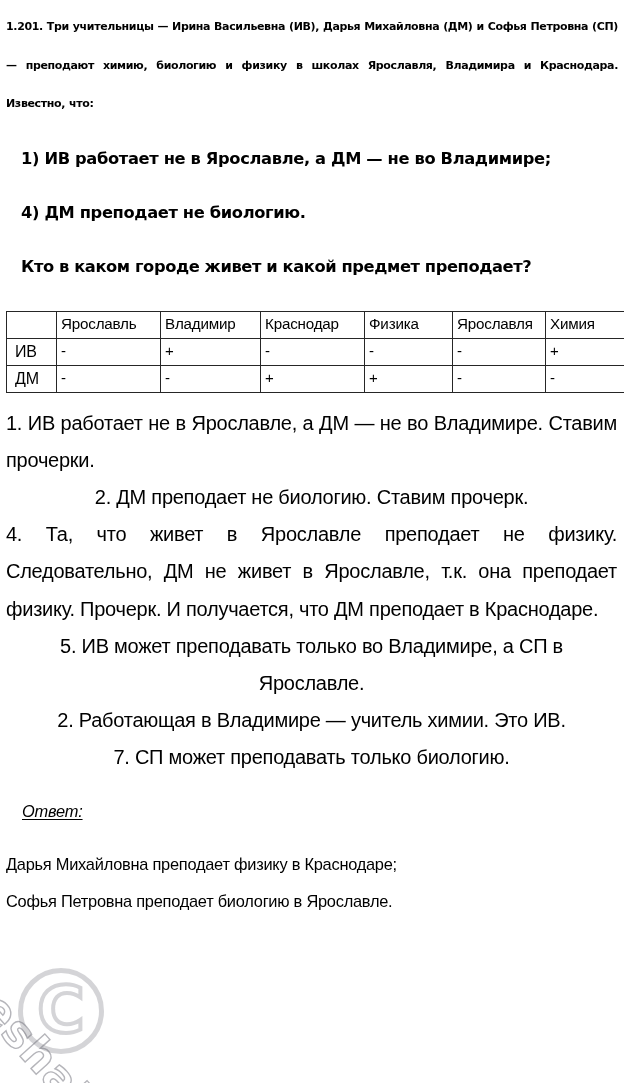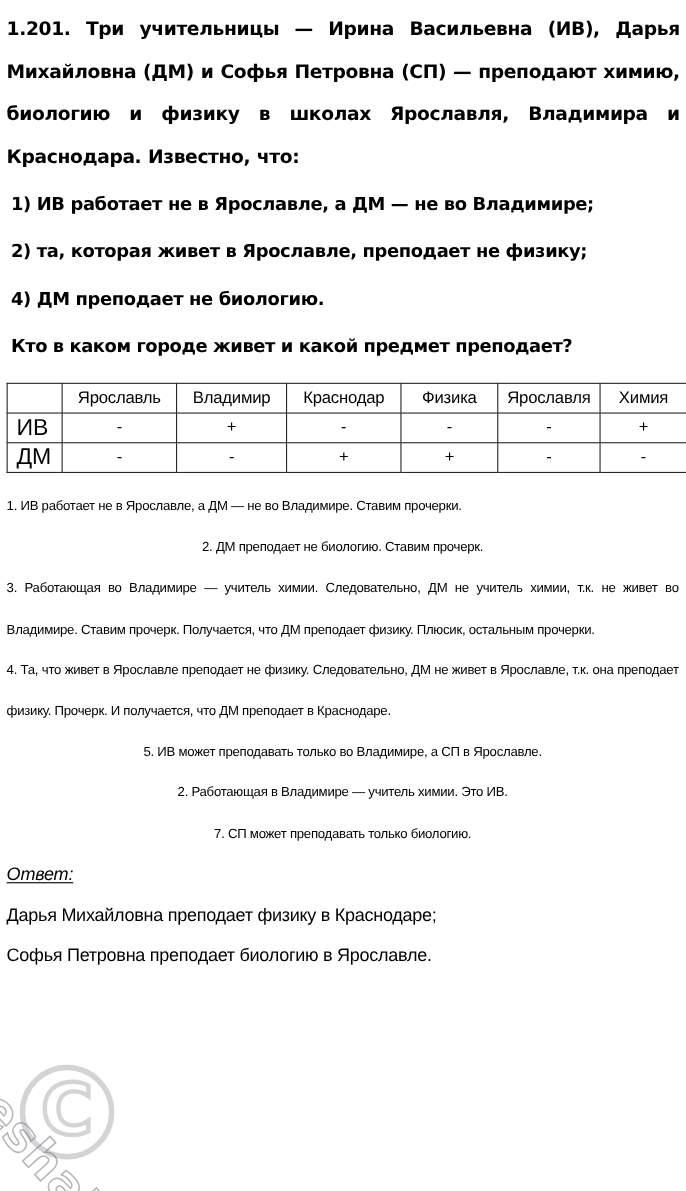--- a/index.html
+++ b/index.html
@@ -71,39 +71,39 @@
     font-weight: 700;
     line-height: 1;
     color: transparent;
     -webkit-text-stroke: 4px rgba(120,120,130,0.32);
   }
 
   
   .stmt {
     font-family: "DejaVu Sans", sans-serif;
     font-weight: 700;
-    font-size: 17px;
+    font-size: 11px;
     line-height: 38.5px;
     text-align: justify;
     text-justify: inter-word;
     letter-spacing: -0.35px;
     word-spacing: 0.4px;
     margin: 0;
     padding: 0 2px 0 2px;
     position: relative;
     top: 8px;
   }
 
   .cond {
     font-family: "DejaVu Sans", sans-serif;
     font-weight: 700;
     font-size: 16.3px;
     line-height: 39px;
     letter-spacing: -0.35px;
-    margin: 4px;
+    margin: 15px;
     padding: 0 2px;
     white-space: nowrap;
     position: relative;
     top: 8px;
   }
   .cond.q {
     letter-spacing: -0.4px;
   }
 
   
@@ -117,33 +117,33 @@
     width: 618px;
     table-layout: fixed;
     font-family: "Liberation Sans", sans-serif;
     font-size: 15.6px;
     font-weight: 400;
   }
   table.grid td, table.grid th {
     border: 1.3px solid #262626;
     height: 26px;
     padding: 0 4px;
-    text-align: center;
+    text-align: left;
     vertical-align: middle;
     font-weight: 400;
     line-height: 1.1;
     letter-spacing: -0.2px;
   }
   table.grid th {
     font-size: 15.2px;
   }
   table.grid td.rowhead {
     text-align: left;
     padding-left: 8px;
-    font-size: 21px;
+    font-size: 16px;
   }
   table.grid td.mark {
     font-size: 15px;
   }
   col.c0 { width: 50px; }
   col.c1 { width: 104px; }
   col.c2 { width: 100px; }
   col.c3 { width: 104px; }
   col.c4 { width: 88px; }
   col.c5 { width: 93px; }
@@ -151,21 +151,21 @@
 
   
   .body-block {
     position: relative;
     top: 30px;
     padding: 0 3px 0 2px;
   }
   p.para {
     font-family: "Liberation Sans", "DejaVu Sans", sans-serif;
     font-weight: 400;
-    font-size: 12px;
+    font-size: 20px;
     line-height: 37.2px;
     text-align: justify;
     text-justify: inter-word;
     letter-spacing: -0.25px;
     margin: 0 0 0 0;
     padding: 0;
   }
   p.para.last-left {
     text-align: center;
   }
@@ -174,21 +174,21 @@
     font-size: 16.4px;
     font-style: italic;
     text-decoration: underline;
     text-underline-offset: 2px;
     display: inline-block;
     letter-spacing: -0.2px;
   }
   p.answer-head {
     font-size: 16.4px;
     line-height: 37.2px;
-    margin: 0;
+    margin: 16px;
     padding: 0;
   }
   p.ans-line {
     font-family: "Liberation Sans", "DejaVu Sans", sans-serif;
     font-weight: 400;
     font-size: 16.4px;
     line-height: 37.2px;
     letter-spacing: -0.25px;
     margin: 0;
     padding: 0;
@@ -205,21 +205,20 @@
     <div class="wm-text">reshak.ru</div>
     <div class="wm-copy"></div>
   </div>
 
   <div>
     <p class="stmt">1.201. Три учительницы — Ирина Васильевна (ИВ), Дарья Михайловна (ДМ) и Софья Петровна (СП) — преподают химию, биологию и физику в школах Ярославля, Владимира и Краснодара. Известно, что:</p>
   </div>
 
   <div>
     <p class="cond">1) ИВ работает не в Ярославле, а ДМ — не во Владимире;</p>
-    <p class="cond">2) та, которая живет в Ярославле, преподает не физику;</p>
     <p class="cond">4) ДМ преподает не биологию.</p>
     <p class="cond q">Кто в каком городе живет и какой предмет преподает?</p>
   </div>
 
   <div class="grid-wrap">
     <table class="grid">
       <colgroup>
         <col class="c0">
           <col class="c1">
           <col class="c2">
@@ -258,21 +257,20 @@
           <td class="mark">-</td>
           <td class="mark">-</td>
         </tr>
       </tbody>
     </table>
   </div>
 
   <div class="body-block">
     <p class="para">1. ИВ работает не в Ярославле, а ДМ — не во Владимире. Ставим прочерки.</p>
     <p class="para last-left">2. ДМ преподает не биологию. Ставим прочерк.</p>
-    <p class="para">3. Работающая во Владимире — учитель химии. Следовательно, ДМ не учитель химии, т.к. не живет во Владимире. Ставим прочерк. Получается, что ДМ преподает физику. Плюсик, остальным прочерки.</p>
     <p class="para">4. Та, что живет в Ярославле преподает не физику. Следовательно, ДМ не живет в Ярославле, т.к. она преподает физику. Прочерк. И получается, что ДМ преподает в Краснодаре.</p>
     <p class="para last-left">5. ИВ может преподавать только во Владимире, а СП в Ярославле.</p>
     <p class="para last-left">2. Работающая в Владимире — учитель химии. Это ИВ.</p>
     <p class="para last-left">7. СП может преподавать только биологию.</p>
 
     <p class="answer-head">
       <span class="answer-label">Ответ:</span>
     </p>
     <p class="ans-line">Дарья Михайловна преподает физику в Краснодаре;</p>
     <p class="ans-line">Софья Петровна преподает биологию в Ярославле.</p>

